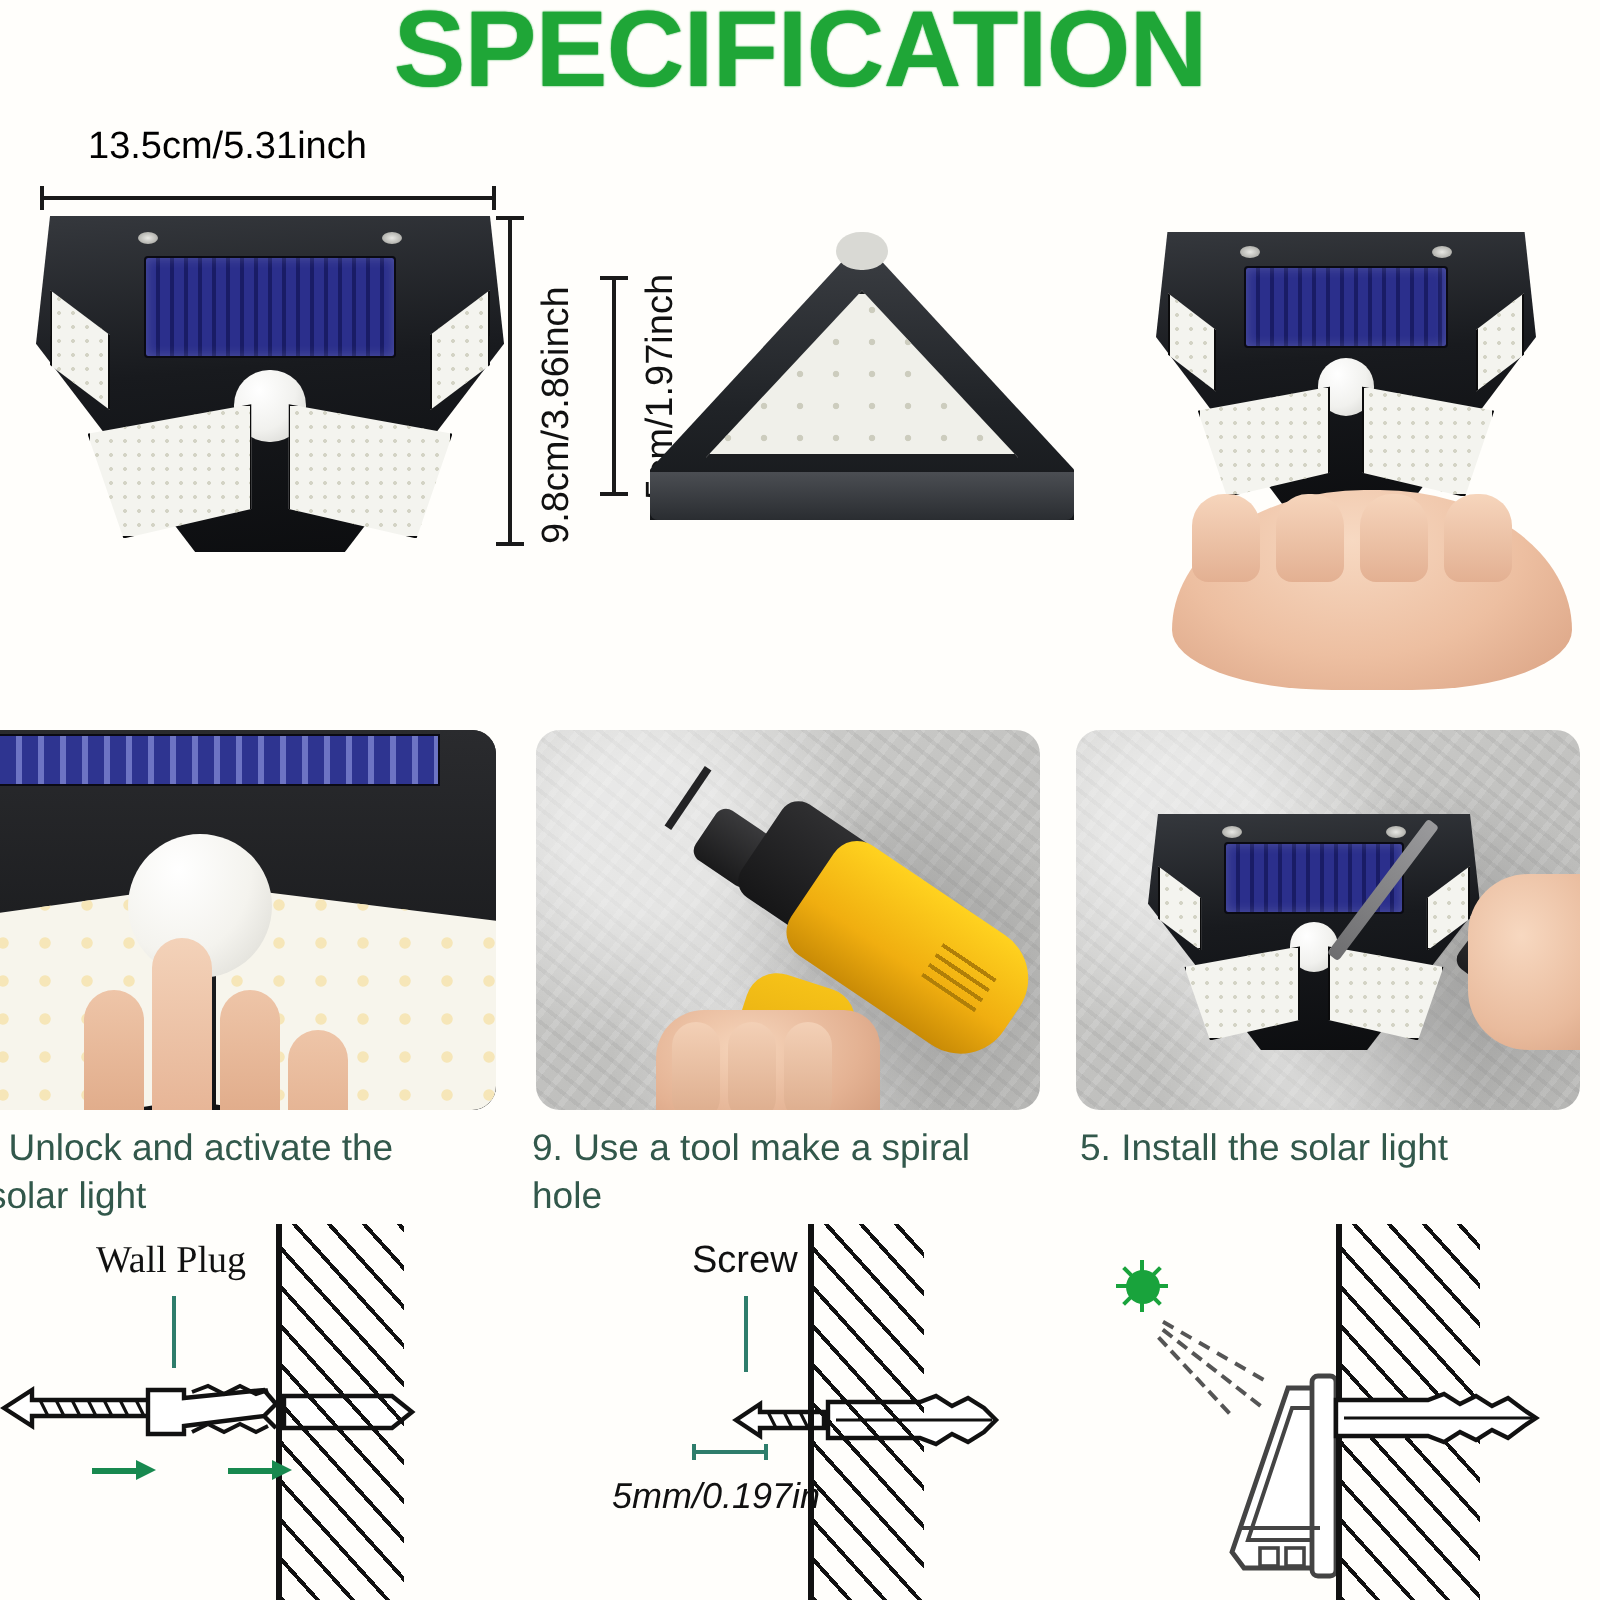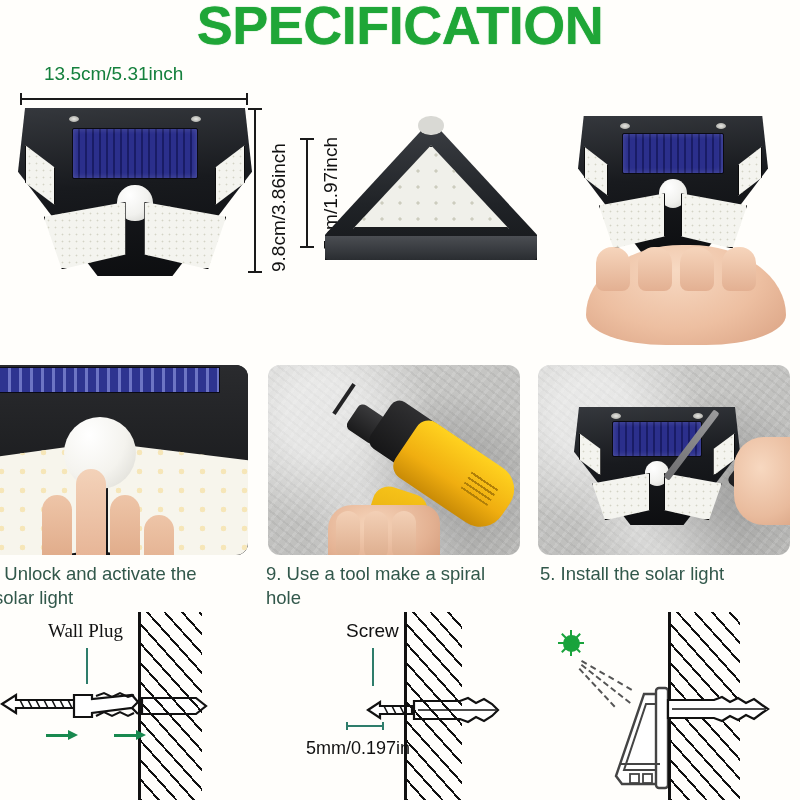--- a/index.html
+++ b/index.html
@@ -16,21 +16,21 @@
     position: absolute; width: 100%; text-align: center;
     color: #1fa637; font-weight: bold; letter-spacing: -0.5px;
     text-shadow: 0 0 1px #1fa637;
   }
   #spec-title { top: -6px; font-size: 54px; }
   #easy-title { top: 293px; font-size: 52px; }
 
   
   #spec-row { position: absolute; top: 60px; left: 0; width: 800px; height: 230px; }
 
-  .dim-text { position: absolute; color: #15803d; font-size: 19px; white-space: nowrap; text-align: right; }
+  .dim-text { position: absolute; color: #000000; font-size: 19px; white-space: nowrap; text-align: right; }
   #dim-width-label { left: 44px; top: 3px; }
 
   #dim-width-line {
     position: absolute; left: 20px; top: 33px; width: 228px; height: 12px;
   }
   #dim-width-line .bar { position: absolute; top: 5px; left: 0; width: 100%; height: 2px; background: #1a1a1a; }
   #dim-width-line .cap { position: absolute; top: 0; width: 2px; height: 12px; background: #1a1a1a; }
   #dim-width-line .cap.l { left: 0; }
   #dim-width-line .cap.r { right: 0; }
 
@@ -274,21 +274,21 @@
   }
 
   .arrow-green { position: absolute; height: 10px; }
   .arrow-green .shaft { position: absolute; left: 0; top: 4px; width: 72%; height: 3px; background: #18894f; }
   .arrow-green .head {
     position: absolute; right: 0; top: 0; width: 0; height: 0;
     border-top: 5px solid transparent; border-bottom: 5px solid transparent;
     border-left: 10px solid #18894f;
   }
 
-  .dim-small { position: absolute; color: #111; font-size: 18px; white-space: nowrap; }
+  .dim-small { position: absolute; color: #111; font-size: 18px; white-space: nowrap; font-style: italic; }
   .dim-bracket { position: absolute; height: 8px; }
   .dim-bracket .bar { position: absolute; top: 3px; left: 0; width: 100%; height: 2px; background: #2e7d6b; }
   .dim-bracket .cap { position: absolute; top: 0; width: 2px; height: 8px; background: #2e7d6b; }
   .dim-bracket .cap.l { left: 0; } .dim-bracket .cap.r { right: 0; }
 
   .sun { position: absolute; width: 26px; height: 26px; }
   .sun .disc { position: absolute; left: 5px; top: 5px; width: 17px; height: 17px; background: #19a33c; border-radius: 50%; }
   .sun .ray { position: absolute; left: 12px; top: 0; width: 2px; height: 26px; background: #19a33c; }
   .sunray-line {
     position: absolute; height: 0;

